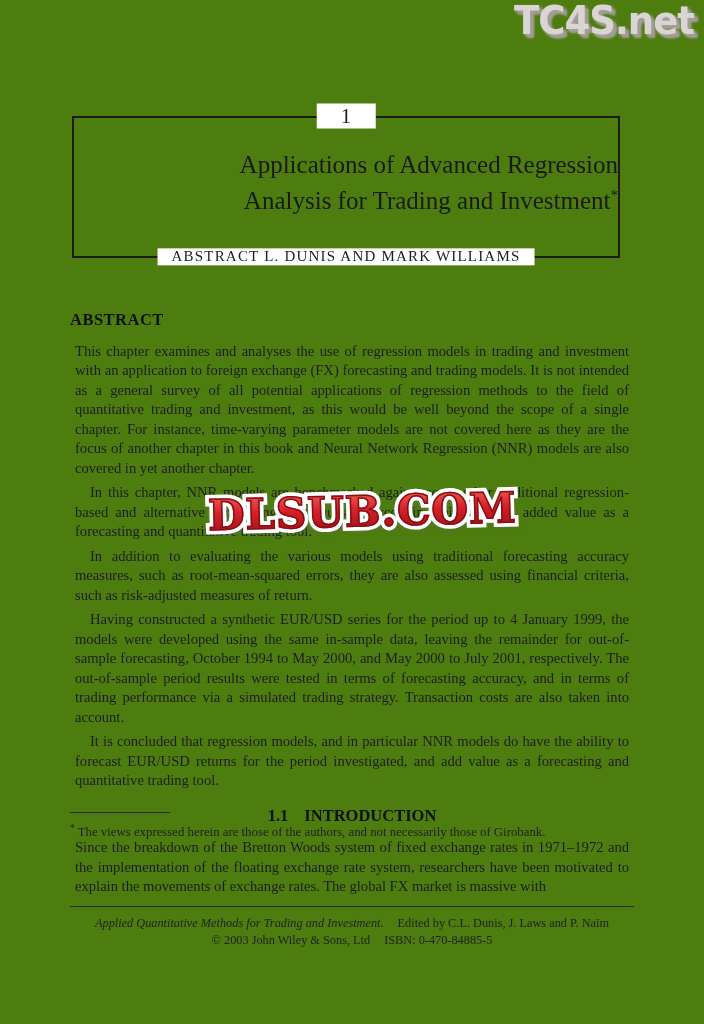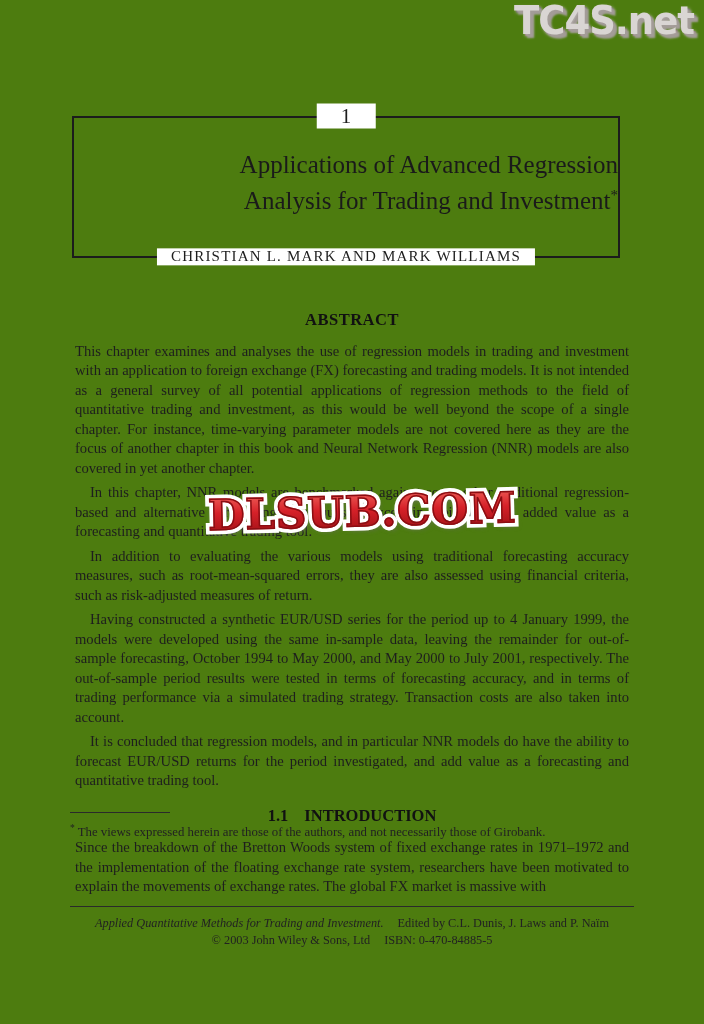--- a/index.html
+++ b/index.html
@@ -41,21 +41,21 @@
     background:#fff; padding:0 14px; white-space:nowrap;
     font-size:15px; letter-spacing:1.2px; color:#1d1d1d;
   }
 
   
   .content {
     position:absolute; left:70px; top:0; width:564px;
     font-size:14.6px; line-height:19.5px; text-align:justify; color:#1e1e1e;
   }
   .abstract-heading {
-    margin:310px 0 12px 0; text-align:center;
+    margin:310px 0 12px 0; 
     font-size:16.5px; font-weight:bold; letter-spacing:.5px; color:#111;
   }
   .content p { margin:5px; text-indent:15px; }
   .content p.no-indent { text-indent:0; }
   .section-heading {
     margin:15px 0 13px 0; text-align:center;
     font-size:16.5px; font-weight:bold; color:#111;
   }
   .section-heading .sec-num { margin-right:16px; }
 
@@ -113,21 +113,21 @@
 
 <div class="page">
 
   <div class="wm-top">TC4S.net</div>
 
   <div class="chapter-box">
     <span class="chapter-number">1</span>
     <h1 class="chapter-title"><span>Applications of Advanced Regression</span><br>
       <span>Analysis for Trading and Investment</span><sup>*</sup>
     </h1>
-    <div class="chapter-authors">CHRISTIAN L. MARK AND MARK WILLIAMS</div>
+    <div class="chapter-authors">ABSTRACT L. DUNIS AND MARK WILLIAMS</div>
   </div>
 
   <div class="content">
     <h2 class="abstract-heading">ABSTRACT</h2>
     <p class="no-indent">This chapter examines and analyses the use of regression models in trading and investment with an application to foreign exchange (FX) forecasting and trading models. It is not intended as a general survey of all potential applications of regression methods to the field of quantitative trading and investment, as this would be well beyond the scope of a single chapter. For instance, time-varying parameter models are not covered here as they are the focus of another chapter in this book and Neural Network Regression (NNR) models are also covered in yet another chapter.</p>
     <p>In this chapter, NNR models are benchmarked against some other traditional regression-based and alternative forecasting techniques to ascertain their potential added value as a forecasting and quantitative trading tool.</p>
     <p>In addition to evaluating the various models using traditional forecasting accuracy measures, such as root-mean-squared errors, they are also assessed using financial criteria, such as risk-adjusted measures of return.</p>
     <p>Having constructed a synthetic EUR/USD series for the period up to 4 January 1999, the models were developed using the same in-sample data, leaving the remainder for out-of-sample forecasting, October 1994 to May 2000, and May 2000 to July 2001, respectively. The out-of-sample period results were tested in terms of forecasting accuracy, and in terms of trading performance via a simulated trading strategy. Transaction costs are also taken into account.</p>
     <p>It is concluded that regression models, and in particular NNR models do have the ability to forecast EUR/USD returns for the period investigated, and add value as a forecasting and quantitative trading tool.</p>
 

